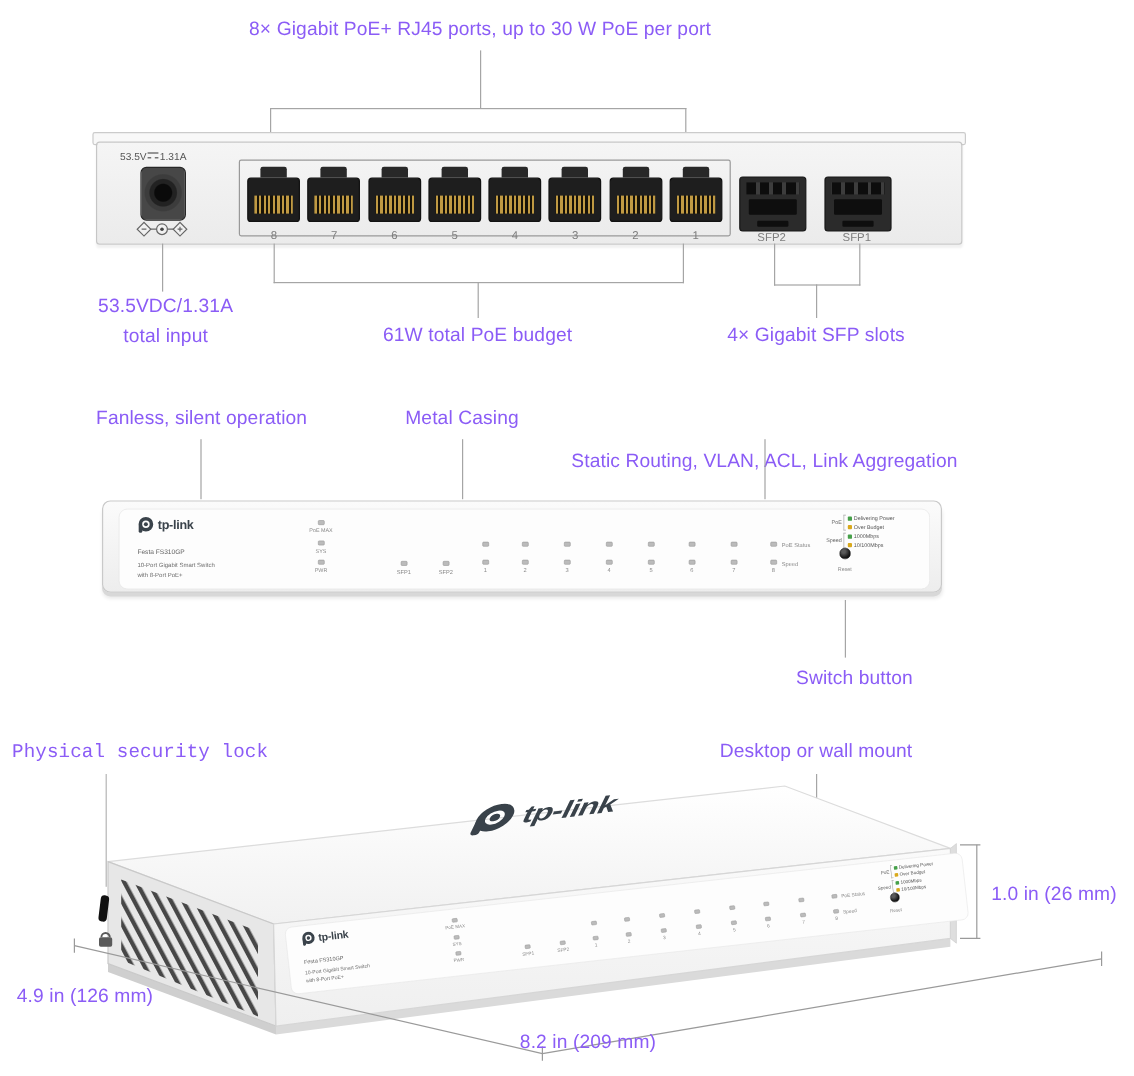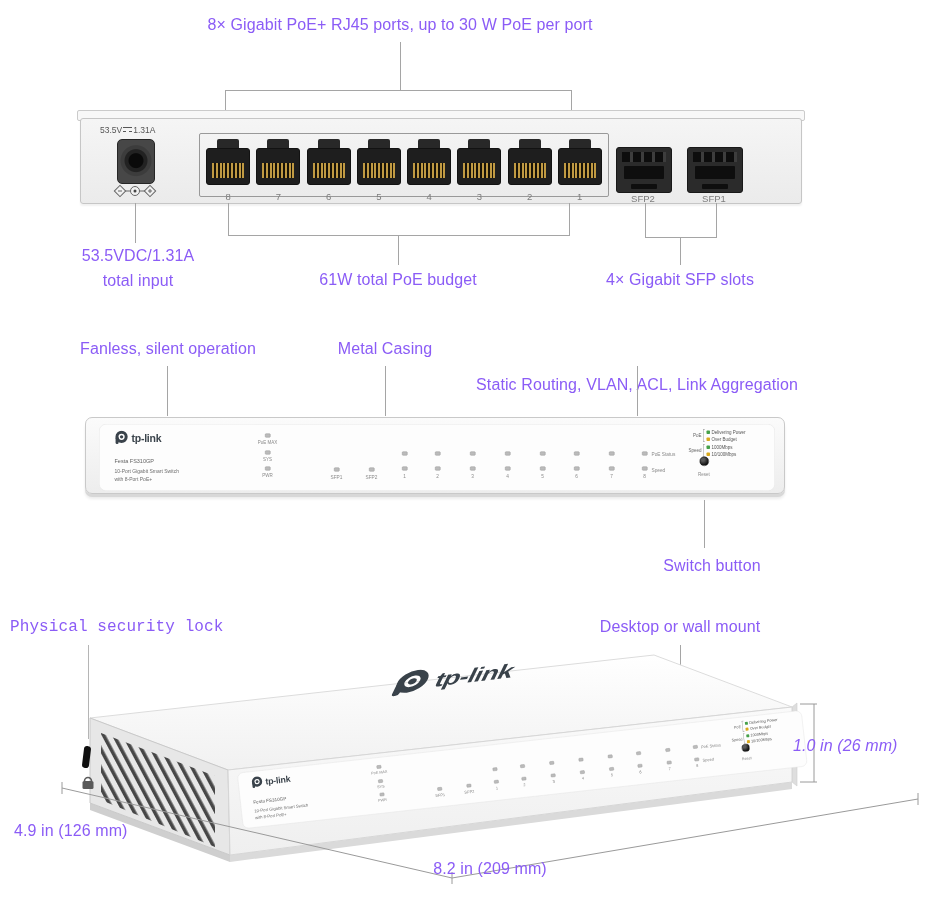--- a/index.html
+++ b/index.html
@@ -473,13 +473,13 @@
         </span>
       </div>
     </div>
     <div class="p-resetbtn"></div>
     <div class="p-resetlabel">Reset</div>
   </div>
 </div>
 
 <div class="abs callout" style="left:14px;top:822px;">4.9 in (126 mm)</div>
 <div class="abs callout ctr" style="left:400px;top:860px;width:180px;">8.2 in (209 mm)</div>
-<div class="abs callout" style="left:793px;top:737px;font-style:italic;">1.0 in (26 mm)</div>
+<div class="abs callout" style="left:826px;top:737px;">1.0 in (26 mm)</div>
 
 </body></html>

